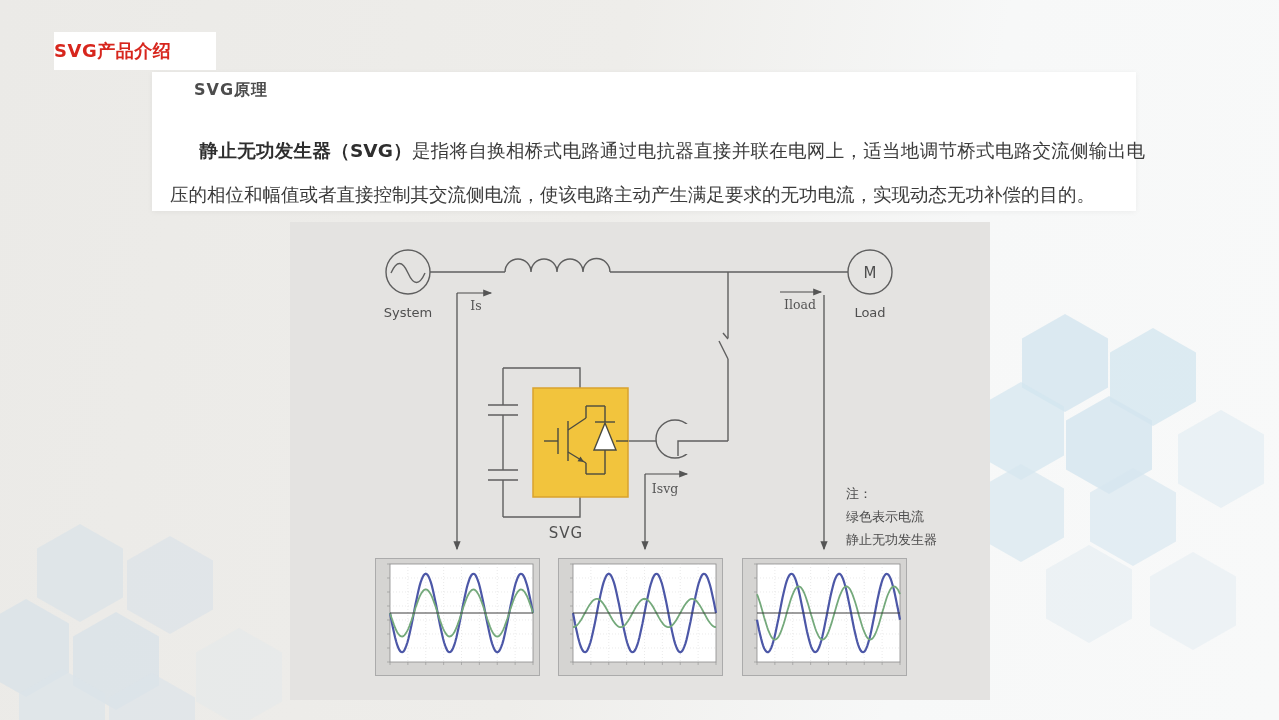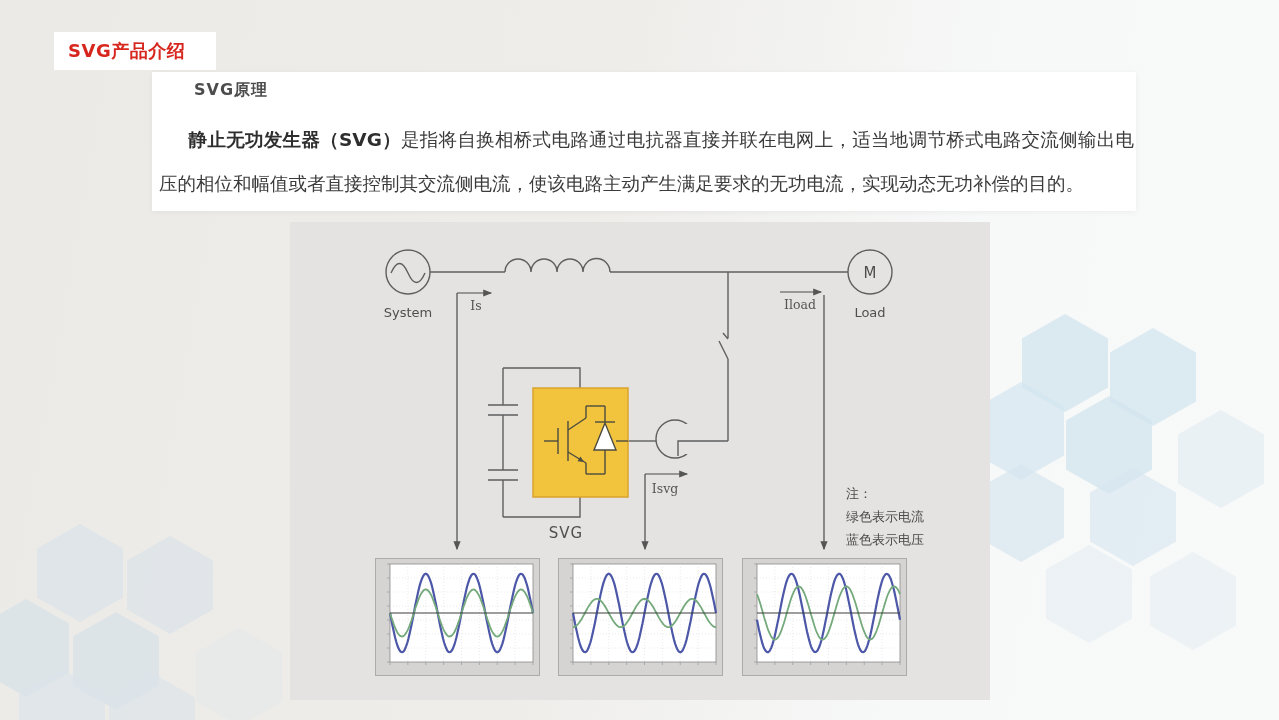--- a/index.html
+++ b/index.html
@@ -7,33 +7,33 @@
     position:relative;width:1279px;height:720px;overflow:hidden;
     background:linear-gradient(100deg,#ebeae7 0%,#eeedea 45%,#f7f8f8 72%,#f8f9f9 100%);
     font-family:"DejaVu Sans","Liberation Sans",sans-serif;
   }
   .hex{
     position:absolute;width:86px;height:98px;z-index:1;
     clip-path:polygon(50% 0%,100% 25%,100% 75%,50% 100%,0% 75%,0% 25%);
   }
   .tag{
     position:absolute;left:54px;top:32px;width:162px;height:38px;z-index:3;
-    background:#ffffff;display:flex;align-items:center;padding-left:14px;box-sizing:border-box;
+    background:#ffffff;display:flex;align-items:center;box-sizing:border-box;
     font-size:18px;font-weight:bold;color:#D7261D;letter-spacing:.5px;
   }
   .band{
     position:absolute;left:152px;top:72px;width:984px;height:139px;background:#ffffff;z-index:2;
     box-shadow:0 1px 6px rgba(0,0,0,.05);
   }
   .page-title{
     position:absolute;left:194px;top:80px;z-index:3;
     font-size:16px;font-weight:bold;color:#4c4c4c;letter-spacing:1px;
   }
   .intro{
-    position:absolute;left:153px;top:112px;width:975px;z-index:3;margin:6px;
+    position:absolute;left:153px;top:112px;width:975px;z-index:3;margin:17px;
     font-size:18.5px;line-height:44px;color:#3b3b3b;text-align:justify;text-indent:1.6em;
   }
   .intro b{color:#2e2e2e;}
   .panel{
     position:absolute;left:290px;top:222px;width:700px;height:478px;background:#e4e3e1;z-index:2;
   }
   .circuit{position:absolute;left:0;top:0;width:700px;height:478px;}
   .note{
     position:absolute;left:556px;top:260px;z-index:4;
     font-size:13px;line-height:23px;color:#4a4a4a;
@@ -145,21 +145,21 @@
       <text class="svgtext" x="580" y="95" font-size="13" text-anchor="middle">Load</text>
       <text class="currlbl" x="186" y="88" font-size="12.5" text-anchor="middle">Is</text>
       <text class="currlbl" x="510" y="87" font-size="12.5" text-anchor="middle">Iload</text>
       <text class="currlbl" x="375" y="271" font-size="12.5" text-anchor="middle">Isvg</text>
       <text class="svgtext" x="276" y="316" font-size="15" text-anchor="middle" letter-spacing="1">SVG</text>
     </svg>
 
     <div class="note">
       <div>注：</div>
       <div>绿色表示电流</div>
-      <div>蓝色表示电压</div>
+      <div>静止无功发生器</div>
     </div>
 
     <svg class="waveplot wp1" viewBox="0 0 165 118">
         <rect x="0.5" y="0.5" width="164" height="117" fill="#d5d4d2" stroke="#ababab" stroke-width="1"></rect>
         <rect x="15" y="6" width="143" height="98" fill="#ffffff" stroke="#8a8a8a" stroke-width="0.8"></rect>
         <path d="M32.875 6 V104 M50.75 6 V104 M68.625 6 V104 M86.5 6 V104 M104.375 6 V104 M122.25 6 V104 M140.125 6 V104 M15 20 H158 M15 34 H158 M15 48 H158 M15 62 H158 M15 76 H158 M15 90 H158 " stroke="#dcdcdc" stroke-width="0.6" stroke-dasharray="1,2" fill="none"></path>
         <path d="M15 104 v3 M32.875 104 v3 M50.75 104 v3 M68.625 104 v3 M86.5 104 v3 M104.375 104 v3 M122.25 104 v3 M140.125 104 v3 M158 104 v3 M15 6 h-3 M15 20 h-3 M15 34 h-3 M15 48 h-3 M15 62 h-3 M15 76 h-3 M15 90 h-3 M15 104 h-3 " stroke="#999" stroke-width="0.7" fill="none"></path>
         <path d="M15.0 55.0 L16.0 60.3 L17.0 65.4 L18.1 70.4 L19.1 75.1 L20.1 79.4 L21.1 83.3 L22.1 86.7 L23.2 89.5 L24.2 91.7 L25.2 93.2 L26.2 94.0 L27.3 94.2 L28.3 93.6 L29.3 92.3 L30.3 90.3 L31.3 87.7 L32.4 84.5 L33.4 80.8 L34.4 76.6 L35.4 72.0 L36.5 67.1 L37.5 62.0 L38.5 56.8 L39.5 51.5 L40.5 46.3 L41.6 41.2 L42.6 36.4 L43.6 32.0 L44.6 27.9 L45.6 24.4 L46.7 21.3 L47.7 19.0 L48.7 17.2 L49.7 16.2 L50.8 15.8 L51.8 16.2 L52.8 17.2 L53.8 19.0 L54.8 21.3 L55.9 24.4 L56.9 27.9 L57.9 32.0 L58.9 36.4 L59.9 41.2 L61.0 46.3 L62.0 51.5 L63.0 56.8 L64.0 62.0 L65.0 67.1 L66.1 72.0 L67.1 76.6 L68.1 80.8 L69.1 84.5 L70.2 87.7 L71.2 90.3 L72.2 92.3 L73.2 93.6 L74.2 94.2 L75.3 94.0 L76.3 93.2 L77.3 91.7 L78.3 89.5 L79.4 86.7 L80.4 83.3 L81.4 79.4 L82.4 75.1 L83.4 70.4 L84.5 65.4 L85.5 60.3 L86.5 55.0 L87.5 49.7 L88.5 44.6 L89.6 39.6 L90.6 34.9 L91.6 30.6 L92.6 26.7 L93.7 23.3 L94.7 20.5 L95.7 18.3 L96.7 16.8 L97.7 16.0 L98.8 15.8 L99.8 16.4 L100.8 17.7 L101.8 19.7 L102.8 22.3 L103.9 25.5 L104.9 29.2 L105.9 33.4 L106.9 38.0 L108.0 42.9 L109.0 48.0 L110.0 53.2 L111.0 58.5 L112.0 63.7 L113.1 68.8 L114.1 73.6 L115.1 78.0 L116.1 82.1 L117.1 85.6 L118.2 88.7 L119.2 91.0 L120.2 92.8 L121.2 93.8 L122.3 94.2 L123.3 93.8 L124.3 92.8 L125.3 91.0 L126.3 88.7 L127.4 85.6 L128.4 82.1 L129.4 78.0 L130.4 73.6 L131.4 68.8 L132.5 63.7 L133.5 58.5 L134.5 53.2 L135.5 48.0 L136.6 42.9 L137.6 38.0 L138.6 33.4 L139.6 29.2 L140.6 25.5 L141.7 22.3 L142.7 19.7 L143.7 17.7 L144.7 16.4 L145.7 15.8 L146.8 16.0 L147.8 16.8 L148.8 18.3 L149.8 20.5 L150.8 23.3 L151.9 26.7 L152.9 30.6 L153.9 34.9 L154.9 39.6 L156.0 44.6 L157.0 49.7 L158.0 55.0 " stroke="#4C57A7" stroke-width="2.2" fill="none"></path>
         <path d="M15.0 55.0 L16.0 58.2 L17.0 61.3 L18.1 64.2 L19.1 67.1 L20.1 69.7 L21.1 72.0 L22.1 74.0 L23.2 75.7 L24.2 77.0 L25.2 77.9 L26.2 78.4 L27.3 78.5 L28.3 78.1 L29.3 77.4 L30.3 76.2 L31.3 74.6 L32.4 72.7 L33.4 70.5 L34.4 68.0 L35.4 65.2 L36.5 62.3 L37.5 59.2 L38.5 56.1 L39.5 52.9 L40.5 49.8 L41.6 46.7 L42.6 43.9 L43.6 41.2 L44.6 38.7 L45.6 36.6 L46.7 34.8 L47.7 33.4 L48.7 32.3 L49.7 31.7 L50.8 31.5 L51.8 31.7 L52.8 32.3 L53.8 33.4 L54.8 34.8 L55.9 36.6 L56.9 38.7 L57.9 41.2 L58.9 43.9 L59.9 46.7 L61.0 49.8 L62.0 52.9 L63.0 56.1 L64.0 59.2 L65.0 62.3 L66.1 65.2 L67.1 68.0 L68.1 70.5 L69.1 72.7 L70.2 74.6 L71.2 76.2 L72.2 77.4 L73.2 78.1 L74.2 78.5 L75.3 78.4 L76.3 77.9 L77.3 77.0 L78.3 75.7 L79.4 74.0 L80.4 72.0 L81.4 69.7 L82.4 67.1 L83.4 64.2 L84.5 61.3 L85.5 58.2 L86.5 55.0 L87.5 51.8 L88.5 48.7 L89.6 45.8 L90.6 42.9 L91.6 40.3 L92.6 38.0 L93.7 36.0 L94.7 34.3 L95.7 33.0 L96.7 32.1 L97.7 31.6 L98.8 31.5 L99.8 31.9 L100.8 32.6 L101.8 33.8 L102.8 35.4 L103.9 37.3 L104.9 39.5 L105.9 42.0 L106.9 44.8 L108.0 47.7 L109.0 50.8 L110.0 53.9 L111.0 57.1 L112.0 60.2 L113.1 63.3 L114.1 66.1 L115.1 68.8 L116.1 71.3 L117.1 73.4 L118.2 75.2 L119.2 76.6 L120.2 77.7 L121.2 78.3 L122.3 78.5 L123.3 78.3 L124.3 77.7 L125.3 76.6 L126.3 75.2 L127.4 73.4 L128.4 71.3 L129.4 68.8 L130.4 66.1 L131.4 63.3 L132.5 60.2 L133.5 57.1 L134.5 53.9 L135.5 50.8 L136.6 47.7 L137.6 44.8 L138.6 42.0 L139.6 39.5 L140.6 37.3 L141.7 35.4 L142.7 33.8 L143.7 32.6 L144.7 31.9 L145.7 31.5 L146.8 31.6 L147.8 32.1 L148.8 33.0 L149.8 34.3 L150.8 36.0 L151.9 38.0 L152.9 40.3 L153.9 42.9 L154.9 45.8 L156.0 48.7 L157.0 51.8 L158.0 55.0 " stroke="#74A97B" stroke-width="1.8" fill="none"></path>
         <path d="M15 55 H158" stroke="#3c3c3c" stroke-width="1" fill="none"></path>

